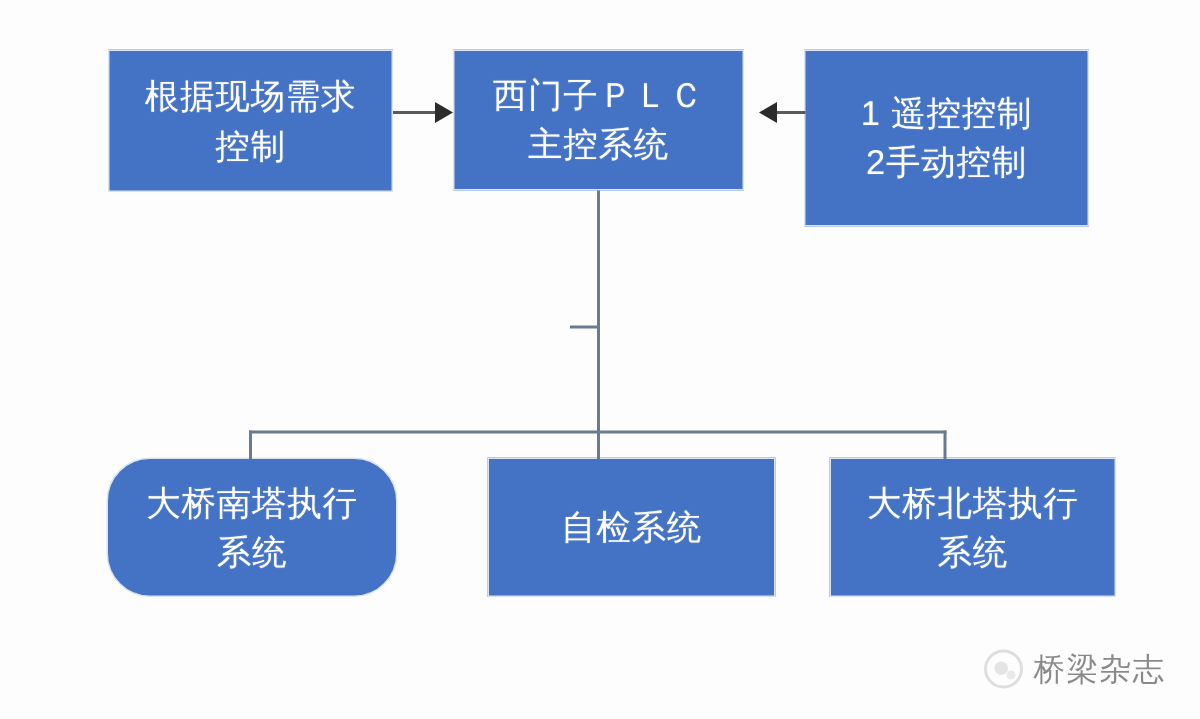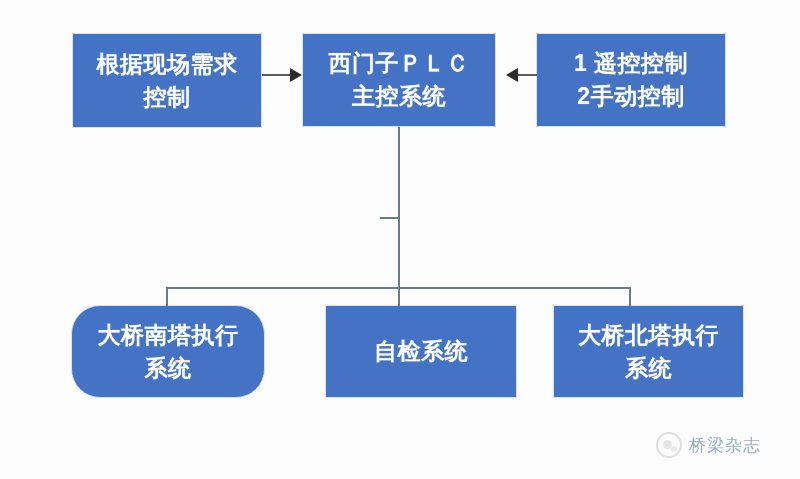--- a/index.html
+++ b/index.html
@@ -25,21 +25,21 @@
     border: 1px solid #d9e2f3;
     box-sizing: border-box;
     display: flex;
     align-items: center;
     justify-content: center;
     text-align: center;
     color: #ffffff;
     font-size: 23px;
     line-height: 1.42;
     letter-spacing: 0.5px;
-    font-weight: 700;
+    font-weight: 400;
     text-shadow: 0 0 1px rgba(255,255,255,0.35);
   }
   .node span {
     display: block;
     padding: 0 6px;
     white-space: pre-line;
   }
   
   .conn {
     position: absolute;
@@ -94,42 +94,42 @@
     content: "";
     position: absolute;
     right: 3px;
     bottom: 4px;
     width: 6px;
     height: 6px;
     border-radius: 50%;
     background: #d2d2d2;
   }
   #wm-text {
-    font-size: 17px;
-    color: #0c4a6e;
+    font-size: 21px;
+    color: #000000;
     letter-spacing: 1px;
     white-space: nowrap;
   }
 </style>
 </head>
 <body>
 
 <div id="canvas">
 
   <div class="node" style="left:72px; top:33px; width:190px; height:95px;">
     <span>根据现场需求
 控制</span>
   </div>
 
   <div class="node" style="left:302px; top:33px; width:194px; height:94px;">
     <span>西门子ＰＬＣ
 主控系统</span>
   </div>
 
-  <div class="node" style="left:536px; top:33px; width:190px; height:94px;">
+  <div class="node" style="left:536px; top:33px; width:190px; height:118px;">
     <span>1 遥控控制
 2手动控制</span>
   </div>
 
 
   <div class="node" style="left:71px; top:305px; width:194px; height:93px;border-radius:29px;">
     <span>大桥南塔执行
 系统</span>
   </div>
 

